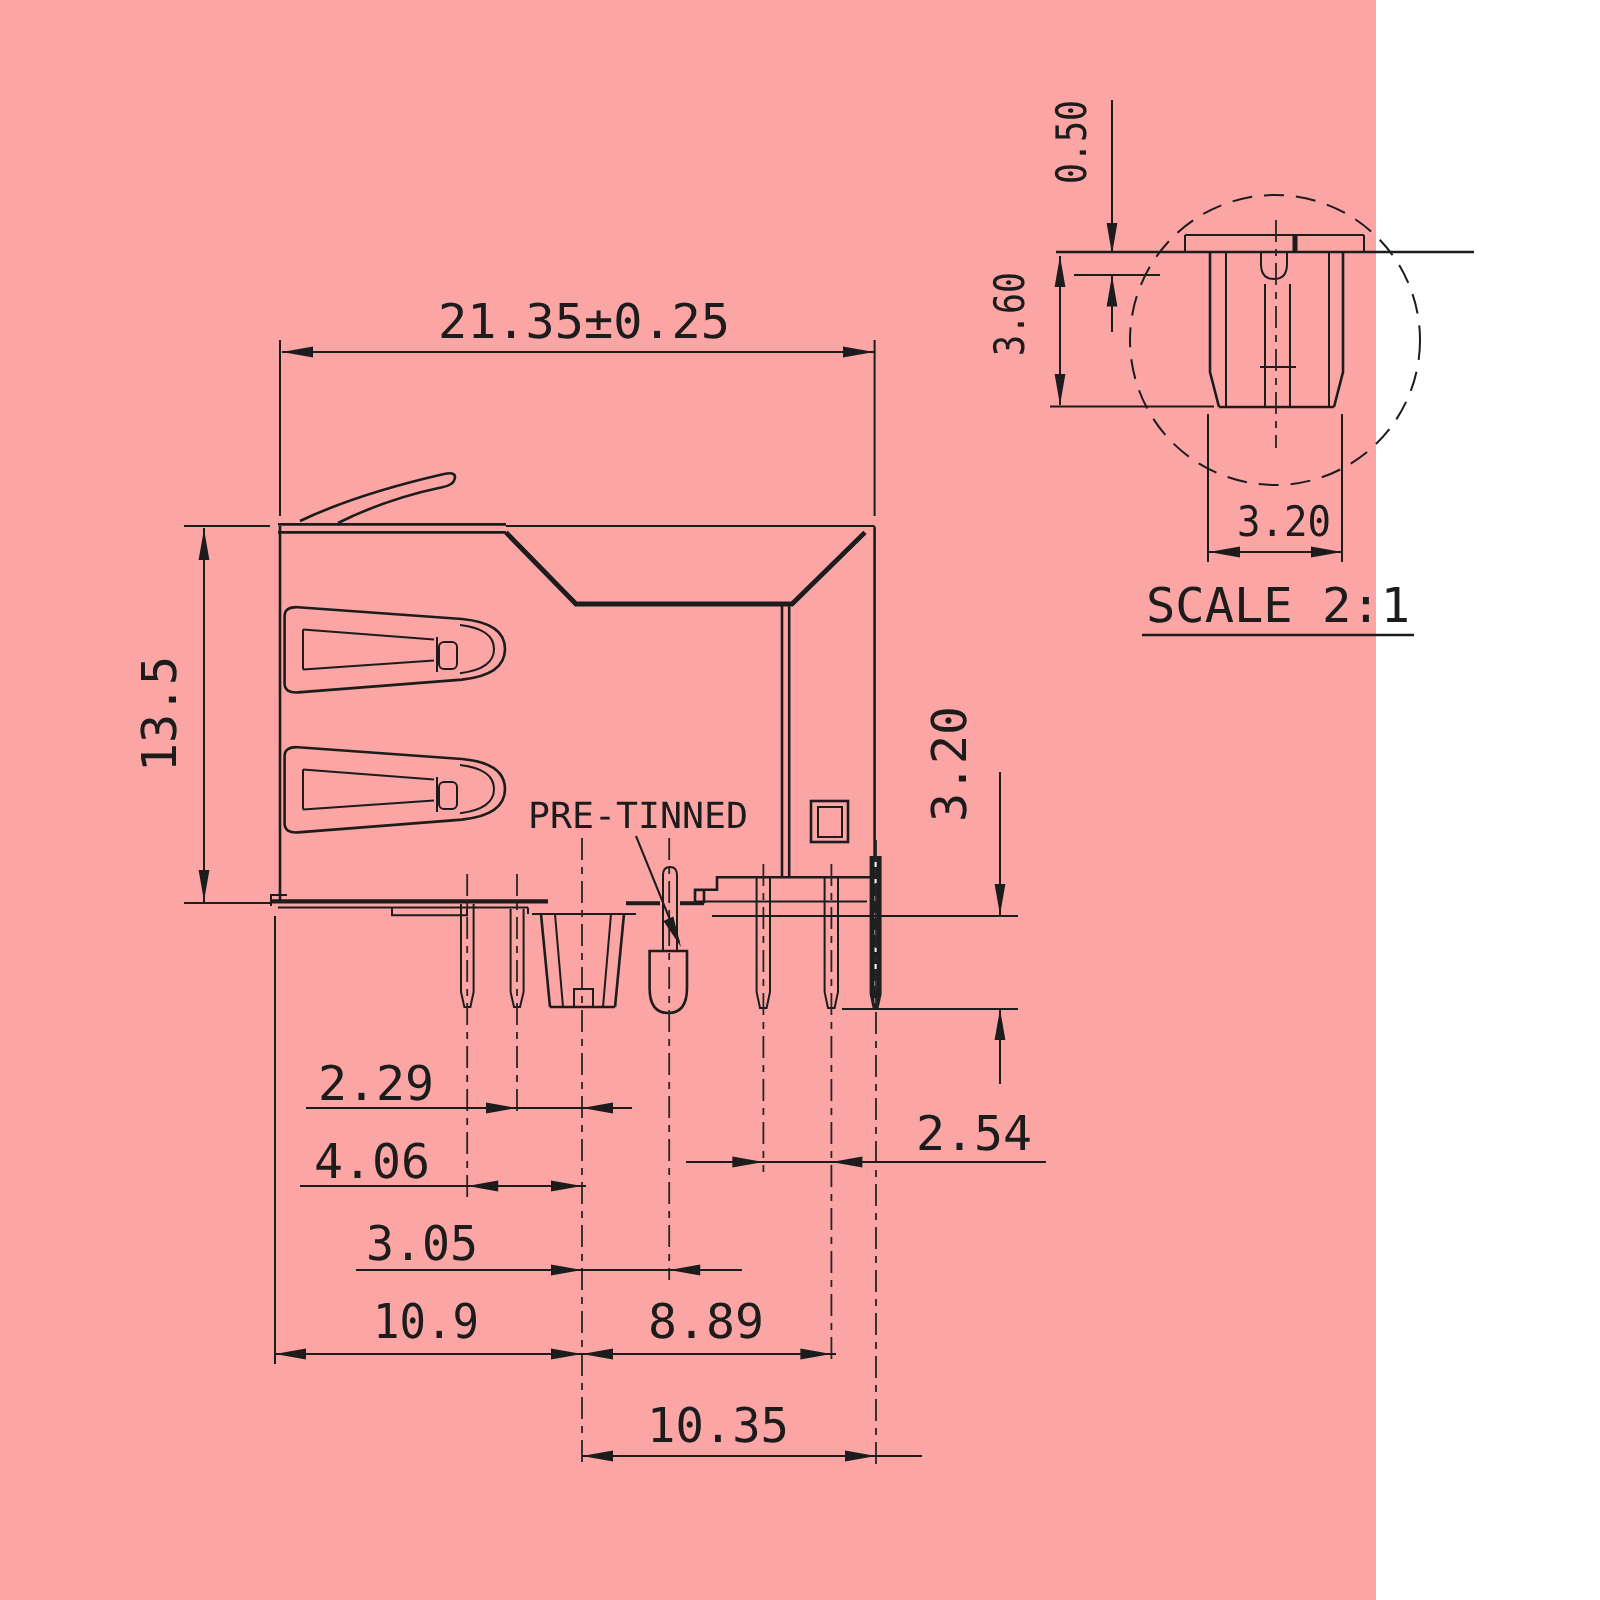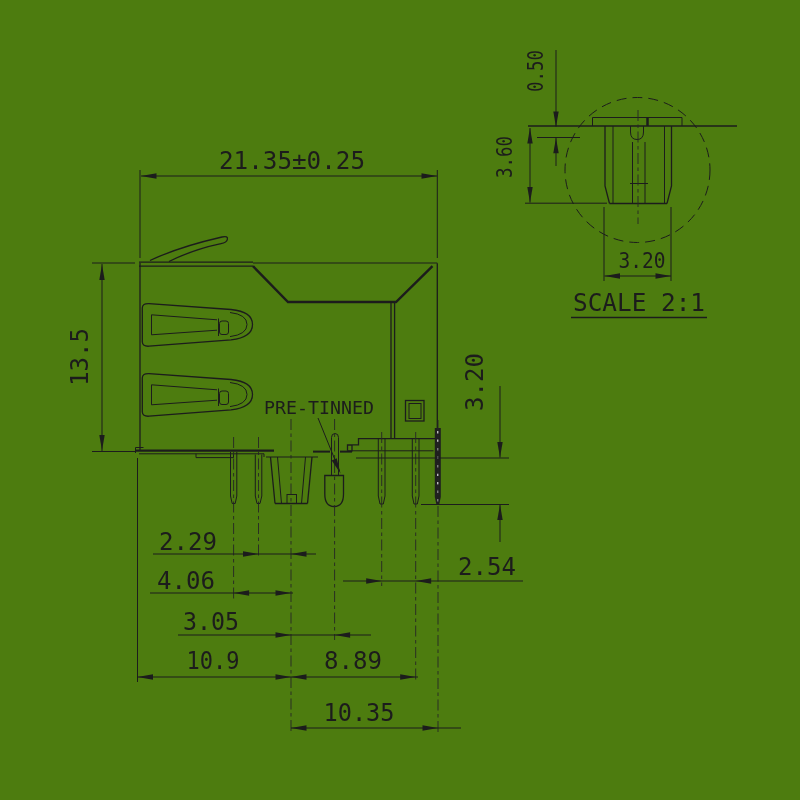--- a/index.html
+++ b/index.html
@@ -1,16 +1,16 @@
 <!DOCTYPE html>
 <html><head>
 <meta charset="utf-8">
 <style>
   html,body{margin:0;padding:0;background:#ffffff;width:800px;height:800px;overflow:hidden;}
-  .canvas{width:800px;height:800px;background:#4d7c0f;position:relative;text-decoration:underline;}
+  .canvas{width:688px;height:800px;background:#fca5a5;position:relative;text-decoration:underline;}
   svg{display:block;}
   .geo{stroke:#1c1c1c;fill:none;stroke-linejoin:miter;stroke-linecap:butt;}
   .thin{stroke-width:1;}
   .med{stroke-width:1.3;}
   .thk{stroke-width:2.2;}
   .cl{stroke:#262626;stroke-width:0.9;fill:none;stroke-dasharray:11 3.5 3.5 3.5;}
   .dash{stroke-dasharray:10 6;}
   .dimtxt{font-family:"DejaVu Sans Mono","Liberation Mono",monospace;fill:#1c1c1c;font-size:24px;}
   .dimtxt-sm{font-family:"DejaVu Sans Mono","Liberation Mono",monospace;fill:#1c1c1c;font-size:21px;}
   .callout{font-family:"DejaVu Sans Mono","Liberation Mono",monospace;fill:#1c1c1c;font-size:18px;}

